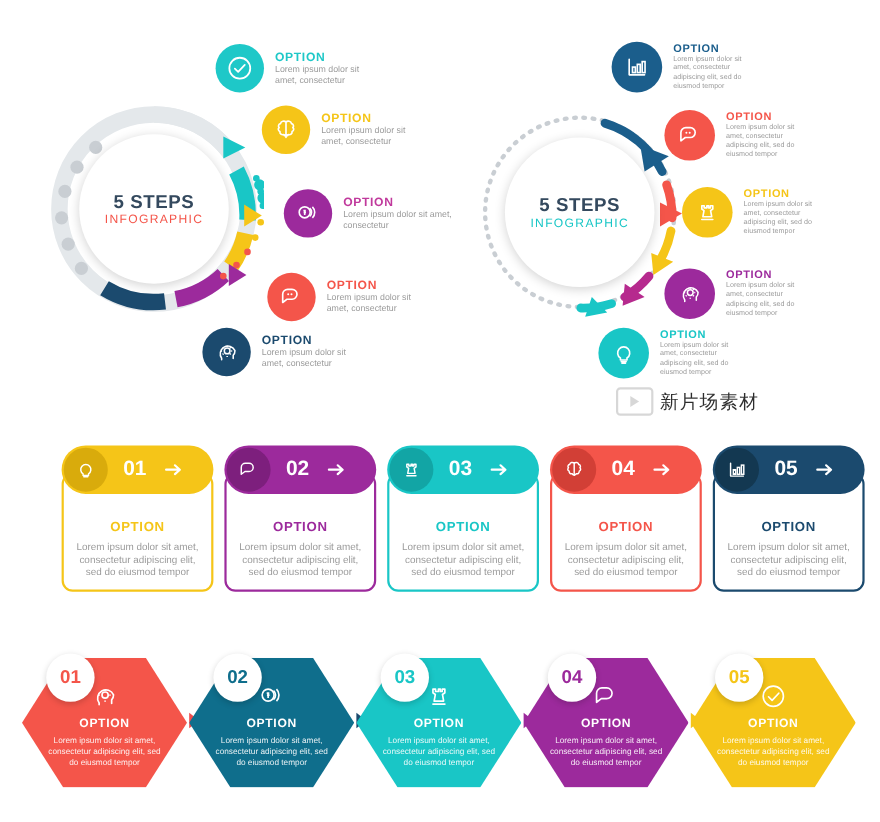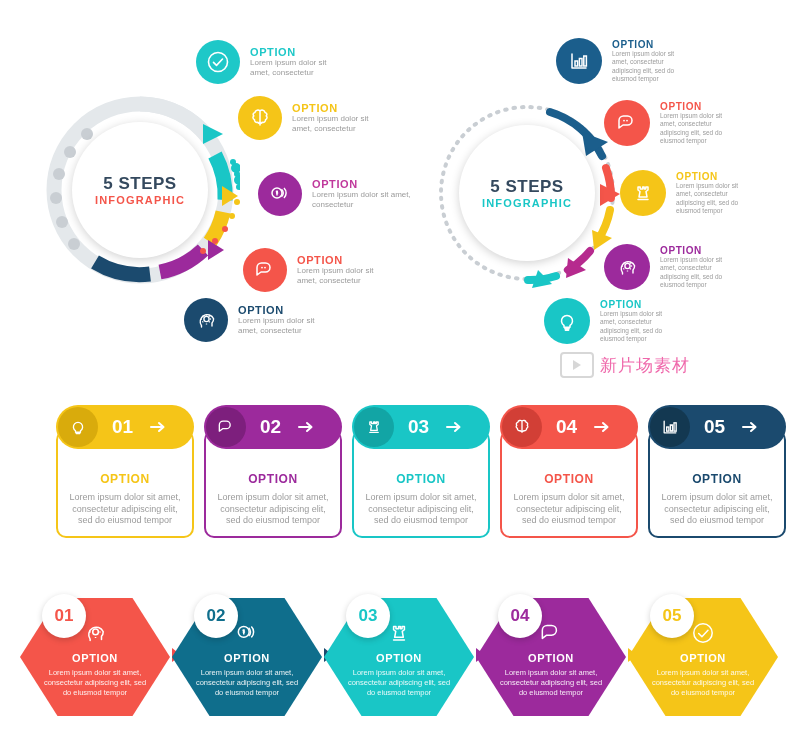--- a/index.html
+++ b/index.html
@@ -15,21 +15,21 @@
   .opt-title{font-weight:bold;letter-spacing:.6px;}
   .opt-body{color:#9b9b9b;line-height:1.28;}
 
   
   .center-circle{
     border-radius:50%;background:#fff;
     box-shadow:0 2px 10px rgba(0,0,0,.18);
     display:flex;flex-direction:column;align-items:center;justify-content:center;
   }
   .c-steps{font-weight:bold;color:#34495e;letter-spacing:.5px;}
-  .c-info{font-weight:bold;letter-spacing:1.2px;}
+  .c-info{font-weight:normal;letter-spacing:1.2px;}
   .card-head{position:absolute;border-radius:22px;height:44px;box-sizing:border-box;display:flex;align-items:center;}
   .card-num{font-weight:bold;color:#fff;font-size:19px;}
   .card-body{position:absolute;border:2px solid;border-radius:10px;background:#fff;box-sizing:border-box;
              display:flex;flex-direction:column;align-items:center;padding-top:12px;}
   .card-body .opt-title{font-size:12px;margin-bottom:6px;}
   .card-body .opt-body{font-size:9px;text-align:center;width:86%;}
 
   
   .hex{position:absolute;clip-path:polygon(25% 0%,75% 0%,100% 50%,75% 100%,25% 100%,0% 50%);
        display:flex;flex-direction:column;align-items:center;justify-content:center;}
@@ -38,21 +38,21 @@
   .hex-num{position:absolute;width:44px;height:44px;border-radius:50%;background:#fff;
            box-shadow:0 2px 6px rgba(0,0,0,.18);display:flex;align-items:center;justify-content:center;
            font-weight:bold;font-size:17px;}
   .arrows{position:absolute;display:flex;gap:2px;align-items:center;}
   .arw{width:0;height:0;border-top:7px solid transparent;border-bottom:7px solid transparent;border-left:9px solid #ef4b4b;}
 
   
   .wm{position:absolute;display:flex;align-items:center;gap:6px;opacity:.82;}
   .wm-logo{width:30px;height:22px;border:2px solid #cfcfcf;border-radius:4px;display:flex;align-items:center;justify-content:center;}
   .wm-tri{width:0;height:0;border-top:5px solid transparent;border-bottom:5px solid transparent;border-left:8px solid #cfcfcf;}
-  .wm-text{color:#ec4899;font-size:17px;letter-spacing:1px;}
+  .wm-text{color:#000000;font-size:17px;letter-spacing:1px;}
 </style>
 </head>
 <body>
 
 <div class="stage">
 
   <div class="abs" style="left:40px;top:90px;width:200px;height:200px;">
     <svg width="200" height="200" viewBox="0 0 200 200">
       <circle cx="100" cy="100" r="86" fill="none" stroke="#e4e8eb" stroke-width="15"></circle>
       <path d="M100 14 A86 86 0 0 1 170 50" fill="none" stroke="#e4e8eb" stroke-width="15"></path>

